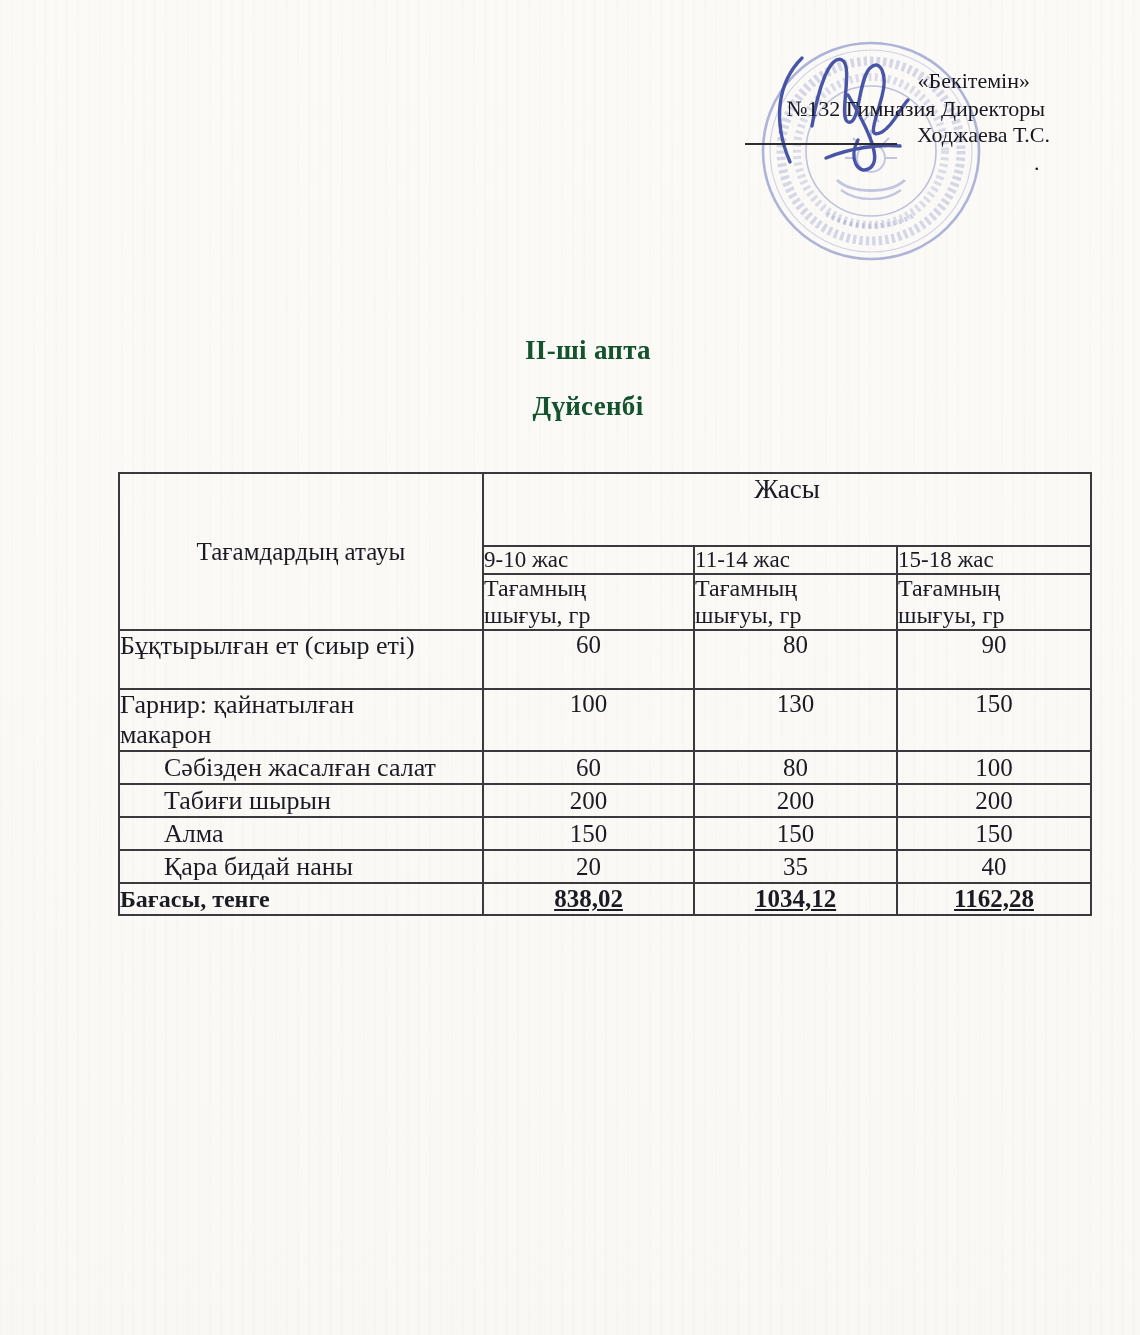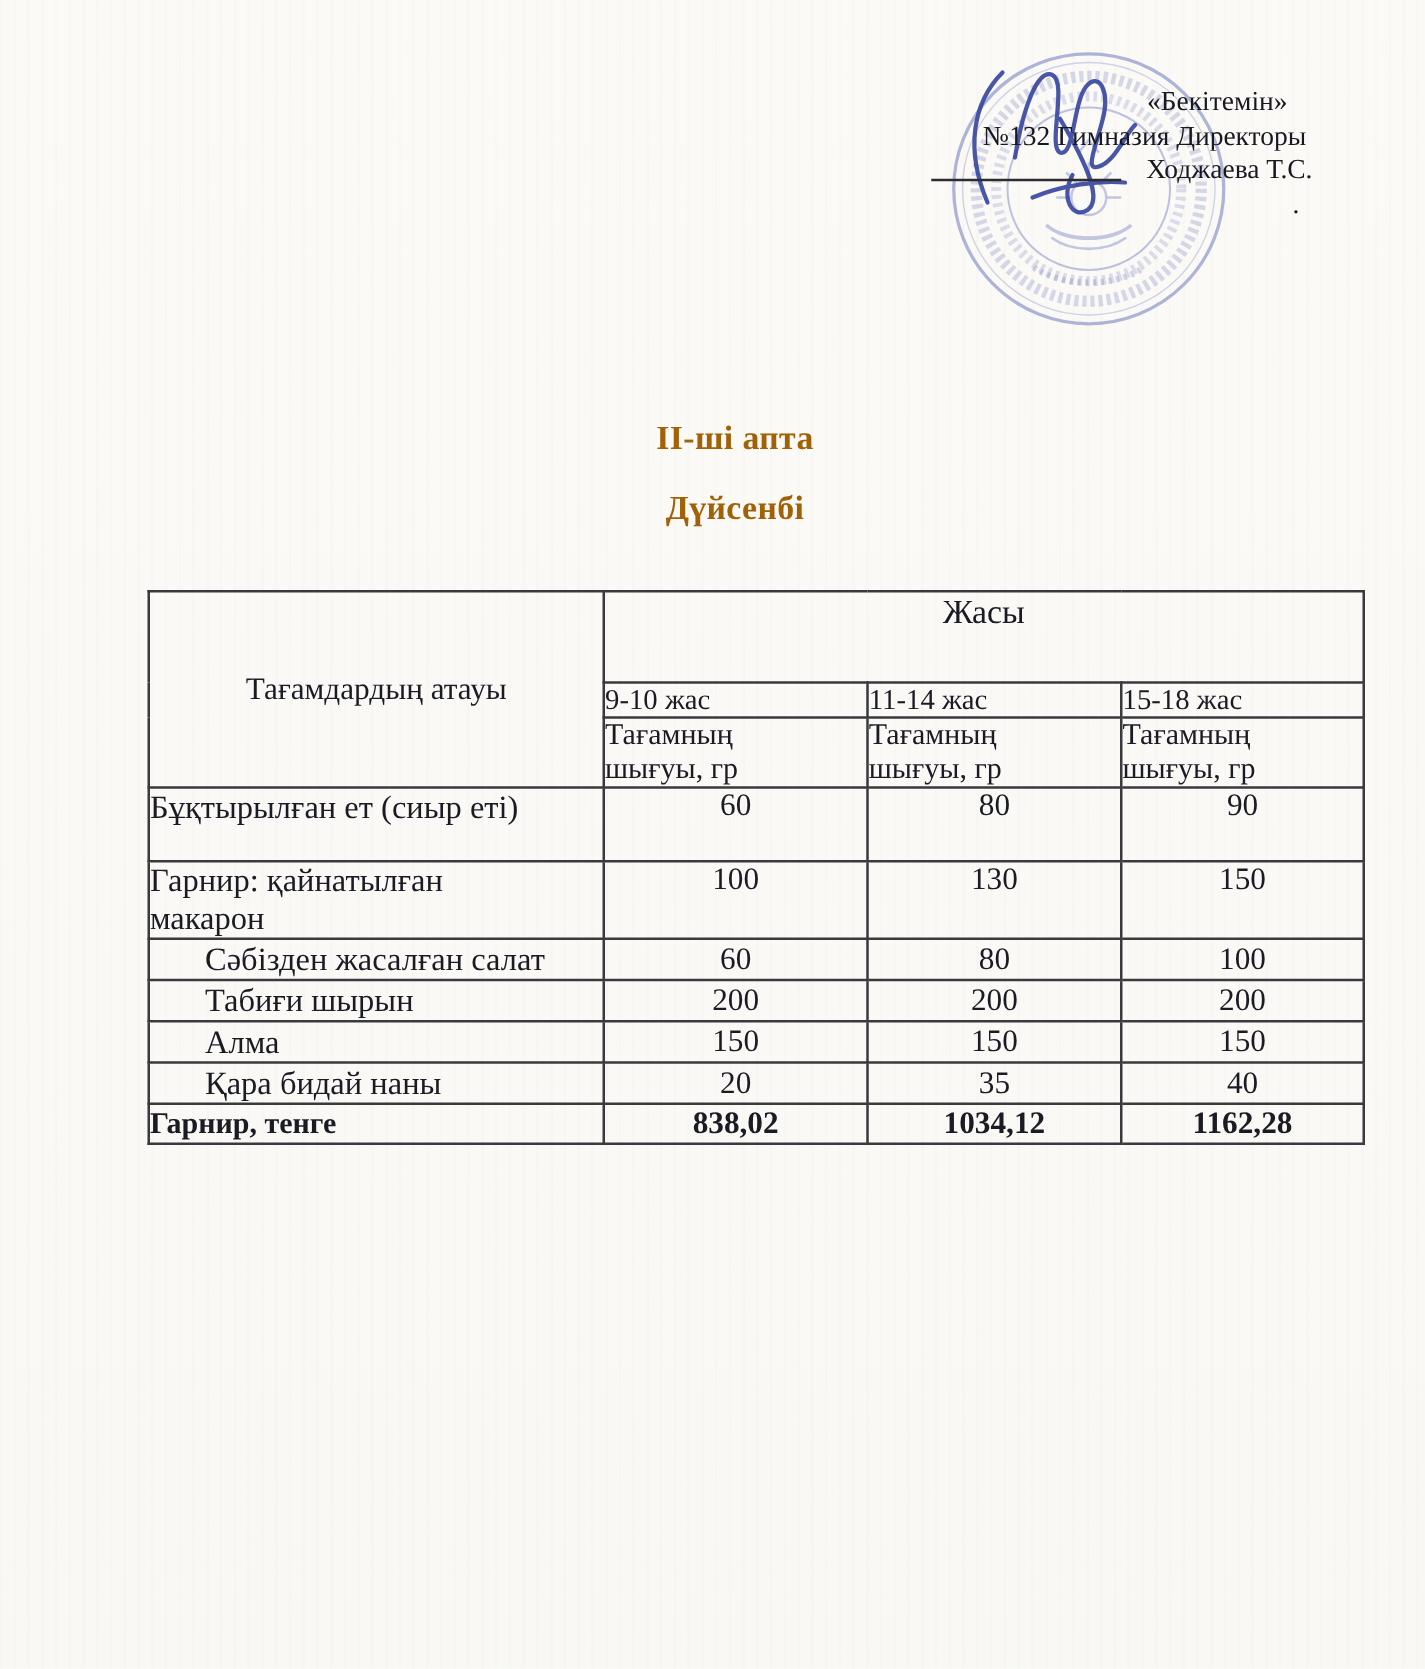--- a/index.html
+++ b/index.html
@@ -17,21 +17,21 @@
   .apr3{top:122px; right:90px; display:flex; align-items:flex-end;}
   .sig-line{display:inline-block; width:152px; border-bottom:2px solid #2c2c31; margin:0 20px 3px 0;}
   .apr-dot{top:150px; left:1034px; font-size:22px;}
 
   
   svg.stamp{left:757px; top:34px; width:232px; height:238px; position:absolute;}
   svg.sig{left:728px; top:38px; width:215px; height:150px; position:absolute;}
 
   
   .doc-title{position:absolute; left:0; width:100%; text-align:center; font-weight:bold;
-             font-size:27px; letter-spacing:0.3px; color:#a16207; padding-left:36px; box-sizing:border-box;}
+             font-size:27px; letter-spacing:0.3px; color:#14532d; padding-left:36px; box-sizing:border-box;}
   .week{top:335px;}
   .day{top:391px;}
 
   
   table.menu{position:absolute; left:118px; top:472px; width:972px;
              border-collapse:collapse; table-layout:fixed;}
   table.menu th, table.menu td{border:2px solid #3a3a3e; padding:0; overflow:hidden;
              font-weight:normal; color:#1b1b24;}
   th.name-head{vertical-align:middle; text-align:center; padding:0 8px 14px 12px;
                font-weight:bold; font-size:25px;}
@@ -44,21 +44,21 @@
   th.portion span{display:inline-block; max-width:150px;}
   td.dish{vertical-align:top; text-align:left; padding:2px 8px 2px 11px;
           font-size:26px; line-height:30px;}
   td.dish span{display:inline-block;}
   tr.r1 td.dish span{max-width:285px;}  
   td.val{vertical-align:top; text-align:center; padding-top:3px; font-size:25px;margin-top:14px;}
   tr.short td{vertical-align:middle; padding-top:0;}
   tr.short td.dish{padding-top:1px;padding-left:44px;}
   tr.total td{font-weight:bold; vertical-align:middle;}
   tr.total td.dish{font-size:24px;}
-  tr.total td.val{font-size:25px; padding-top:0;}
+  tr.total td.val{font-size:25px; padding-top:0;text-decoration:underline;}
 </style>
 </head>
 <body>
 
 <svg class="stamp" viewBox="0 0 232 238" aria-hidden="true">
   <g fill="none" stroke="#7e89c5">
     <circle cx="114" cy="117" r="108" stroke-width="2.6" opacity="0.62"></circle>
     <circle cx="114" cy="117" r="101" stroke-width="1.1" opacity="0.35"></circle>
     <circle cx="114" cy="117" r="90" stroke-width="9" opacity="0.30" stroke-dasharray="3.4 3.1"></circle>
     <circle cx="114" cy="117" r="74" stroke-width="8" opacity="0.26" stroke-dasharray="3 3.4"></circle>
@@ -149,19 +149,19 @@
       <td class="val">150</td>
       <td class="val">150</td>
     </tr>
     <tr class="r5 short" style="height:33px">
       <td class="dish"><span>Қара бидай наны</span></td>
       <td class="val">20</td>
       <td class="val">35</td>
       <td class="val">40</td>
     </tr>
     <tr class="total" style="height:30px">
-      <td class="dish"><span>Гарнир, тенге</span></td>
+      <td class="dish"><span>Бағасы, тенге</span></td>
       <td class="val">838,02</td>
       <td class="val">1034,12</td>
       <td class="val">1162,28</td>
     </tr>
   </tbody>
 </table>
 
 </body></html>

